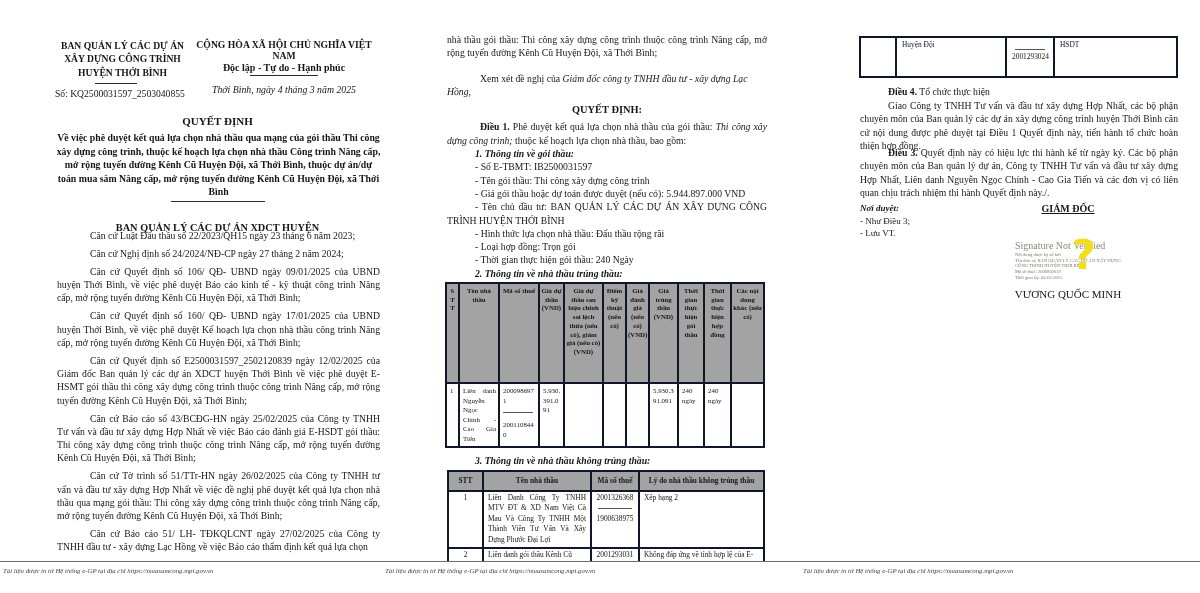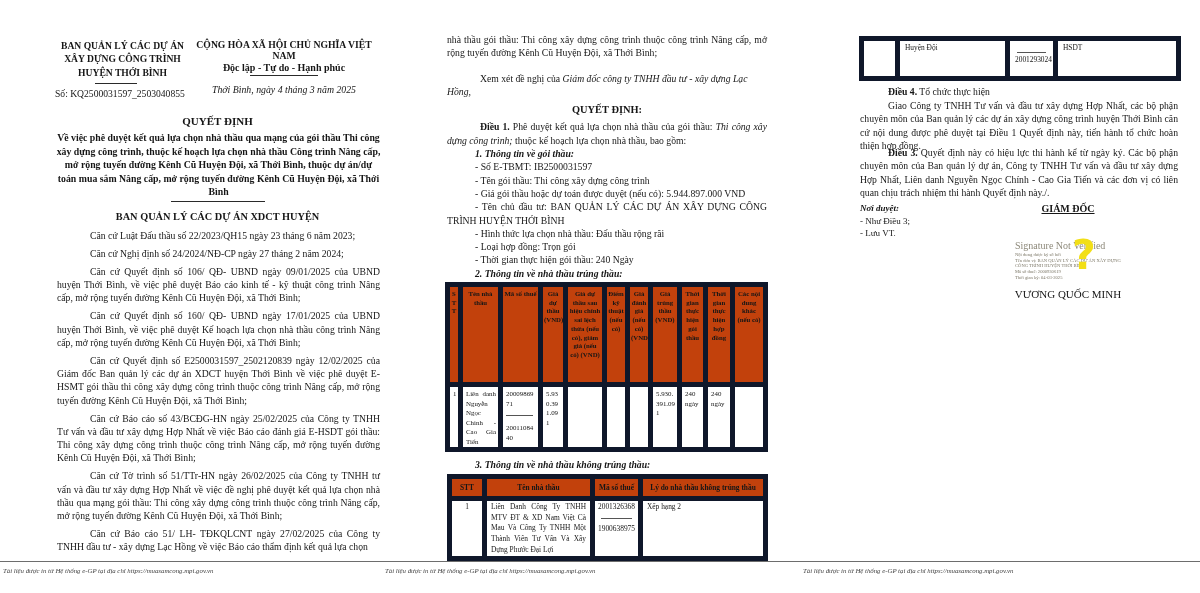--- a/index.html
+++ b/index.html
@@ -20,40 +20,40 @@
   .motto1 { font-weight:bold; font-size:9.7px; }
   .motto2 { font-weight:bold; font-size:10px; margin-top:1px;font-family:Liberation Serif, serif; }
   .motto-rule { width:68px; margin:2px auto 0; border-top:1px solid #2a2a2a; }
   .date-line { font-style:italic; font-size:9.8px; margin-top:8px; }
   .doc-num { position:absolute; left:55px; top:88px; font-size:9.6px; }
   .p1-title { position:absolute; left:55px; top:115px; width:325px; text-align:center;
               font-weight:bold; font-size:11px; }
   .p1-subtitle { position:absolute; left:55px; top:131px; width:327px; text-align:center;
                  font-weight:bold; font-size:9.8px; line-height:13.5px; }
   .sub-rule { position:absolute; left:171px; top:201px; width:94px; border-top:1px solid #2a2a2a; }
-  .issuer { position:absolute; left:55px; top:211px; width:325px; text-align:center;
+  .issuer { position:absolute; left:55px; top:222px; width:325px; text-align:center;
             font-weight:bold; font-size:10.3px; }
   .paras { position:absolute; left:57px; top:229px; width:323px; }
   .para { font-size:9.7px; line-height:13.3px; text-align:justify; text-indent:33px;
           margin-bottom:4.6px; }
 
   
   .p2 { left:383px; width:408px; }
   .p2c { position:absolute; left:64px; top:33px; width:320px; font-size:9.7px; line-height:13.3px; }
   .cont-para { text-align:justify; }
   .consider { text-indent:33px; margin-top:12px; }
   .qd-head { text-align:center; font-weight:bold; font-size:10.4px; margin-top:5px; }
   .art1 { text-align:justify; text-indent:33px; margin-top:4px; }
   .sec-head { font-weight:bold; font-style:italic; text-indent:28px; }
   .info-line { text-indent:28px; text-align:justify; }
   .it { font-style:italic; } .bd { font-weight:bold; }
 
   table { border-collapse:collapse; table-layout:fixed; }
-  th, td { border:5px solid #0f172a; vertical-align:top; overflow:hidden; }
-  th { background:#c2410c; font-weight:bold; text-align:center; }
+  th, td { border:2px solid #0f172a; vertical-align:top; overflow:hidden; }
+  th { background:#a3a3a3; font-weight:bold; text-align:center; }
 
   .wt { width:318px; margin:2px 0 0 -2px; }
   .wt th { font-size:6.8px; line-height:8.7px; height:100px; padding:3px 1px 0; }
   .wt td { font-size:6.9px; line-height:9.6px; height:64px; padding:2px 2px 0 3px; word-break:break-word; }
   .wt td.num { word-break:break-all; }
   .wt .stt-head { white-space:pre-line; }
   .tax-divider { border-top:1px solid #555; width:90%; margin:7px 0 7px; }
   .name-cell { text-align:justify; }
 
   .t3 { width:316px; margin-top:3px; }

